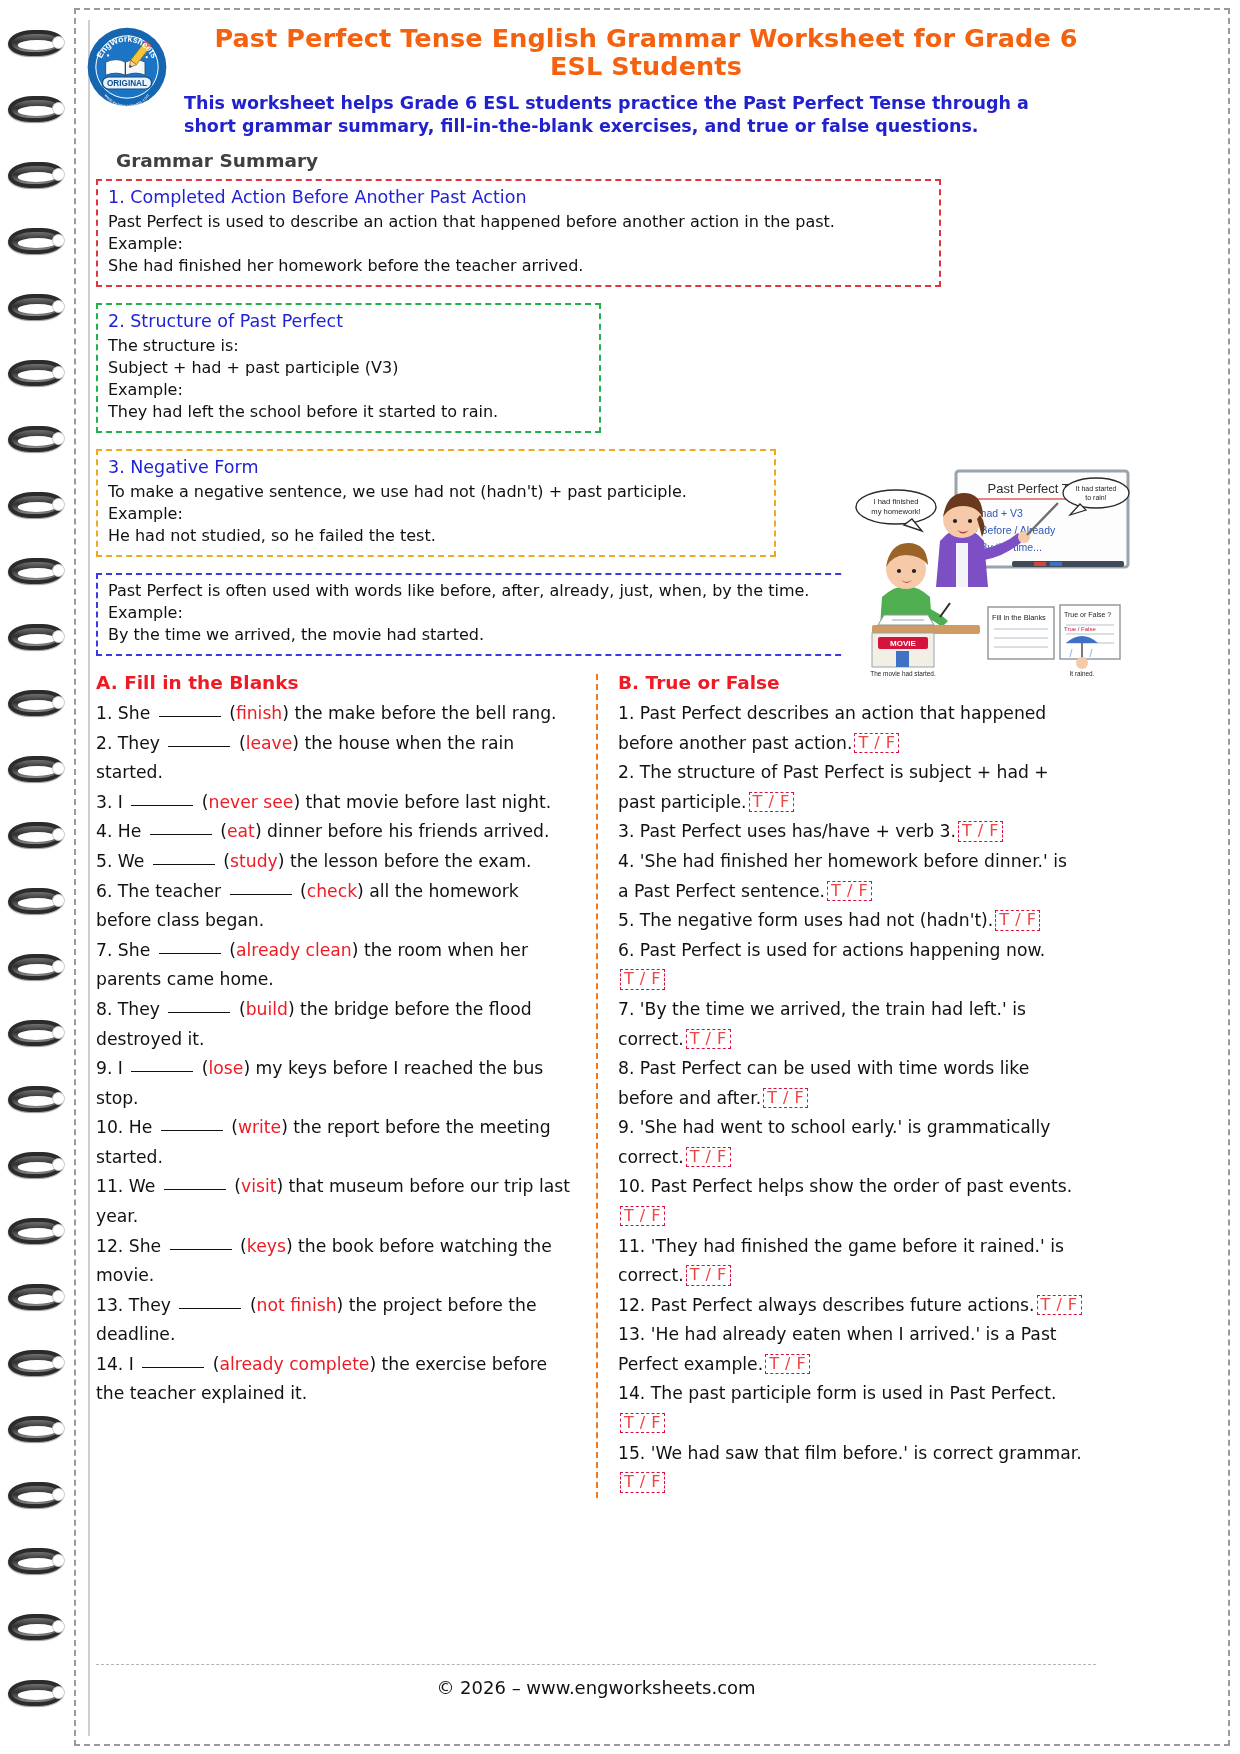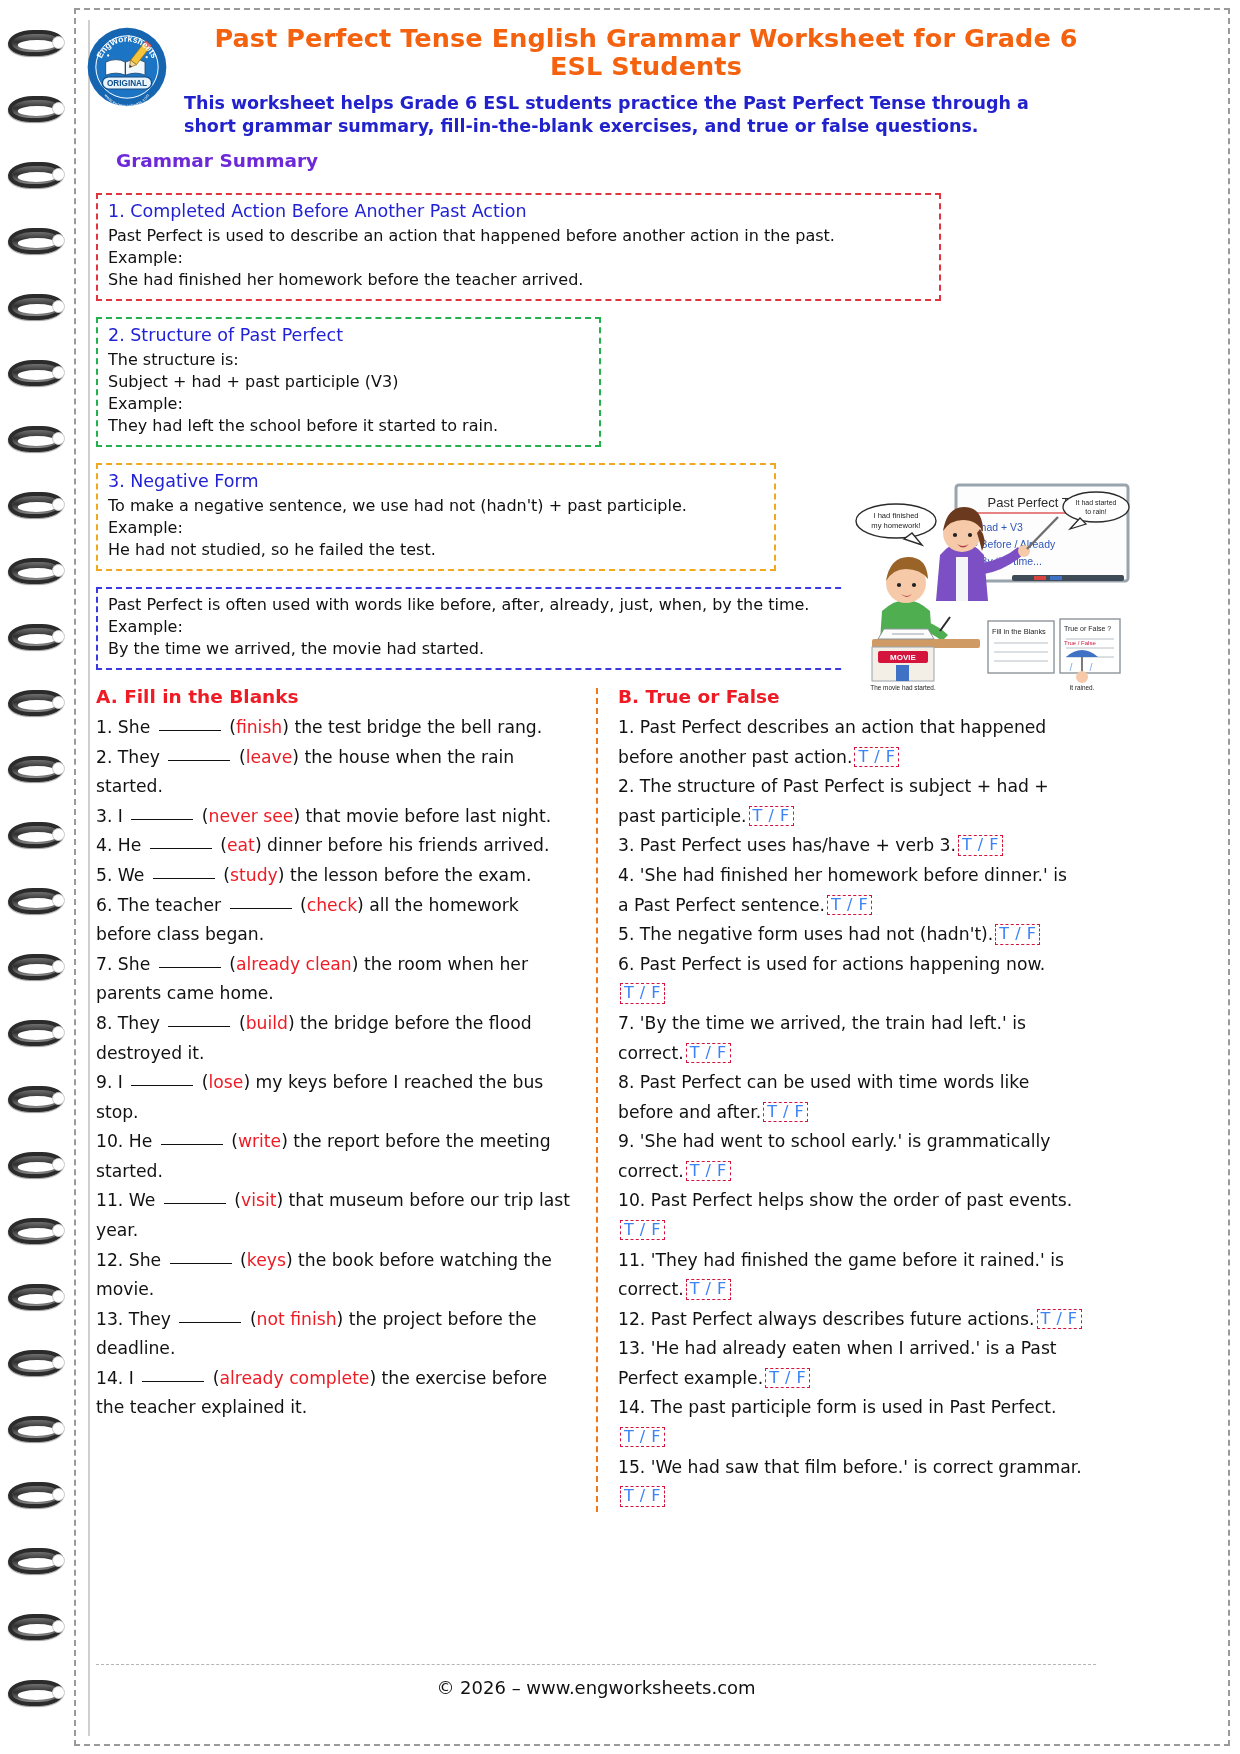--- a/index.html
+++ b/index.html
@@ -89,22 +89,22 @@
   }
   .intro {
     margin: 12px 0 0 88px;
     color: #2222cc;
     font-size: 17.5px;
     line-height: 1.32;
     font-weight: bold;
     max-width: 900px;
   }
   .section-head {
-    margin: 12px 0 22px 20px;
-    color: #6d28d9;
+    margin: 12px 0 8px 20px;
+    color: #404040;
     font-size: 18.5px;
     font-weight: bold;
   }
 
   
   .summary-wrap { position: relative; }
   .sbox {
     border-style: dashed;
     border-width: 2.4px;
     padding: 5px 10px 8px 10px;
@@ -168,21 +168,21 @@
   .blank {
     display: inline-block;
     width: 62px;
     border-bottom: 1.6px solid #111;
     vertical-align: 2px;
     margin: 0 3px;
   }
   .cue { color: #ee1b24; }
   .tf {
     display: inline-block;
-    color: #3b82f6;
+    color: #ef4444;
     border: 1.8px dashed #d4143c;
     padding: 0 3px;
     margin-left: 2px;
     font-size: 16px;
     line-height: 1.15;
     letter-spacing: .5px;
     vertical-align: 1px;
   }
 
   
@@ -431,21 +431,21 @@
         </g>
       </svg>
     </div>
   </div>
 
   <div class="exercises">
 
     <div class="col-a">
       <div class="ex-head">A. Fill in the Blanks</div>
       <div id="list-a">
-          <p class="q"><span class="num">1.</span><span> She </span><span class="blank"></span><span> (</span><span class="cue">finish</span><span>) the test bridge the bell rang.</span></p>
+          <p class="q"><span class="num">1.</span><span> She </span><span class="blank"></span><span> (</span><span class="cue">finish</span><span>) the make before the bell rang.</span></p>
           <p class="q"><span class="num">2.</span><span> They </span><span class="blank"></span><span> (</span><span class="cue">leave</span><span>) the house when the rain started.</span></p>
           <p class="q"><span class="num">3.</span><span> I </span><span class="blank"></span><span> (</span><span class="cue">never see</span><span>) that movie before last night.</span></p>
           <p class="q"><span class="num">4.</span><span> He </span><span class="blank"></span><span> (</span><span class="cue">eat</span><span>) dinner before his friends arrived.</span></p>
           <p class="q"><span class="num">5.</span><span> We </span><span class="blank"></span><span> (</span><span class="cue">study</span><span>) the lesson before the exam.</span></p>
           <p class="q"><span class="num">6.</span><span> The teacher </span><span class="blank"></span><span> (</span><span class="cue">check</span><span>) all the homework before class began.</span></p>
           <p class="q"><span class="num">7.</span><span> She </span><span class="blank"></span><span> (</span><span class="cue">already clean</span><span>) the room when her parents came home.</span></p>
           <p class="q"><span class="num">8.</span><span> They </span><span class="blank"></span><span> (</span><span class="cue">build</span><span>) the bridge before the flood destroyed it.</span></p>
           <p class="q"><span class="num">9.</span><span> I </span><span class="blank"></span><span> (</span><span class="cue">lose</span><span>) my keys before I reached the bus stop.</span></p>
           <p class="q"><span class="num">10.</span><span> He </span><span class="blank"></span><span> (</span><span class="cue">write</span><span>) the report before the meeting started.</span></p>
           <p class="q"><span class="num">11.</span><span> We </span><span class="blank"></span><span> (</span><span class="cue">visit</span><span>) that museum before our trip last year.</span></p>

